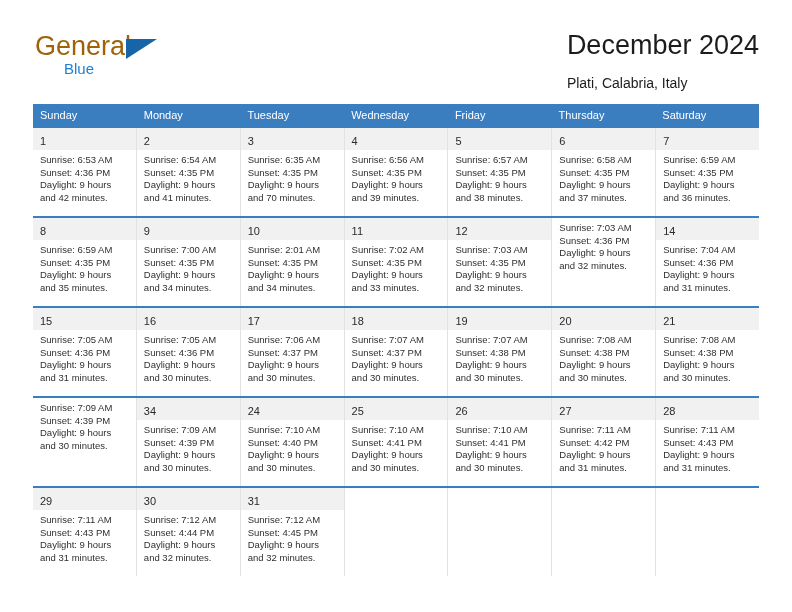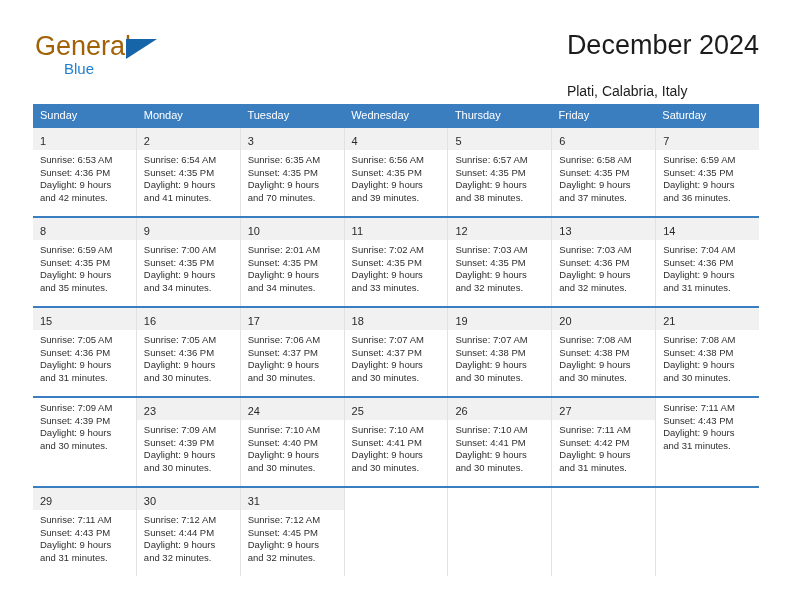--- a/index.html
+++ b/index.html
@@ -74,21 +74,21 @@
   .cal-title {
     font-size: 27px;
     color: #1c1c1c;
     line-height: 34px;
     white-space: nowrap;
   }
   .cal-subtitle {
     font-size: 14px;
     color: #1c1c1c;
     line-height: 22px;
-    margin-top: 18px;
+    margin-top: 10px;
     white-space: nowrap;
   }
 
   
   .calendar {
     position: absolute;
     left: 33px;
     top: 104px;
     width: 726px;
   }
@@ -175,22 +175,22 @@
 
   </div>
 
   <div class="calendar">
 
     <div class="weekday-row">
       <div class="weekday-cell">Sunday</div>
       <div class="weekday-cell">Monday</div>
       <div class="weekday-cell">Tuesday</div>
       <div class="weekday-cell">Wednesday</div>
+      <div class="weekday-cell">Friday</div>
       <div class="weekday-cell">Thursday</div>
-      <div class="weekday-cell">Friday</div>
       <div class="weekday-cell">Saturday</div>
     </div>
 
     <div class="week-row">
       <div class="day-cell">
         <div class="daynum-band"><span class="daynum">1</span></div>
         <div class="day-info">
           <div class="info-line">Sunrise: 6:53 AM</div>
           <div class="info-line">Sunset: 4:36 PM</div>
           <div class="info-line">Daylight: 9 hours</div>
@@ -293,21 +293,20 @@
       <div class="day-cell">
         <div class="daynum-band"><span class="daynum">12</span></div>
         <div class="day-info">
           <div class="info-line">Sunrise: 7:03 AM</div>
           <div class="info-line">Sunset: 4:35 PM</div>
           <div class="info-line">Daylight: 9 hours</div>
           <div class="info-line">and 32 minutes.</div>
         </div>
       </div>
       <div class="day-cell">
-        <div class="daynum-band"><span class="daynum">13</span></div>
         <div class="day-info">
           <div class="info-line">Sunrise: 7:03 AM</div>
           <div class="info-line">Sunset: 4:36 PM</div>
           <div class="info-line">Daylight: 9 hours</div>
           <div class="info-line">and 32 minutes.</div>
         </div>
       </div>
       <div class="day-cell">
         <div class="daynum-band"><span class="daynum">14</span></div>
         <div class="day-info">
@@ -388,21 +387,21 @@
     <div class="week-row">
       <div class="day-cell">
         <div class="day-info">
           <div class="info-line">Sunrise: 7:09 AM</div>
           <div class="info-line">Sunset: 4:39 PM</div>
           <div class="info-line">Daylight: 9 hours</div>
           <div class="info-line">and 30 minutes.</div>
         </div>
       </div>
       <div class="day-cell">
-        <div class="daynum-band"><span class="daynum">23</span></div>
+        <div class="daynum-band"><span class="daynum">34</span></div>
         <div class="day-info">
           <div class="info-line">Sunrise: 7:09 AM</div>
           <div class="info-line">Sunset: 4:39 PM</div>
           <div class="info-line">Daylight: 9 hours</div>
           <div class="info-line">and 30 minutes.</div>
         </div>
       </div>
       <div class="day-cell">
         <div class="daynum-band"><span class="daynum">24</span></div>
         <div class="day-info">
@@ -433,20 +432,21 @@
       <div class="day-cell">
         <div class="daynum-band"><span class="daynum">27</span></div>
         <div class="day-info">
           <div class="info-line">Sunrise: 7:11 AM</div>
           <div class="info-line">Sunset: 4:42 PM</div>
           <div class="info-line">Daylight: 9 hours</div>
           <div class="info-line">and 31 minutes.</div>
         </div>
       </div>
       <div class="day-cell">
+        <div class="daynum-band"><span class="daynum">28</span></div>
         <div class="day-info">
           <div class="info-line">Sunrise: 7:11 AM</div>
           <div class="info-line">Sunset: 4:43 PM</div>
           <div class="info-line">Daylight: 9 hours</div>
           <div class="info-line">and 31 minutes.</div>
         </div>
       </div>
     </div>
 
     <div class="week-row">

